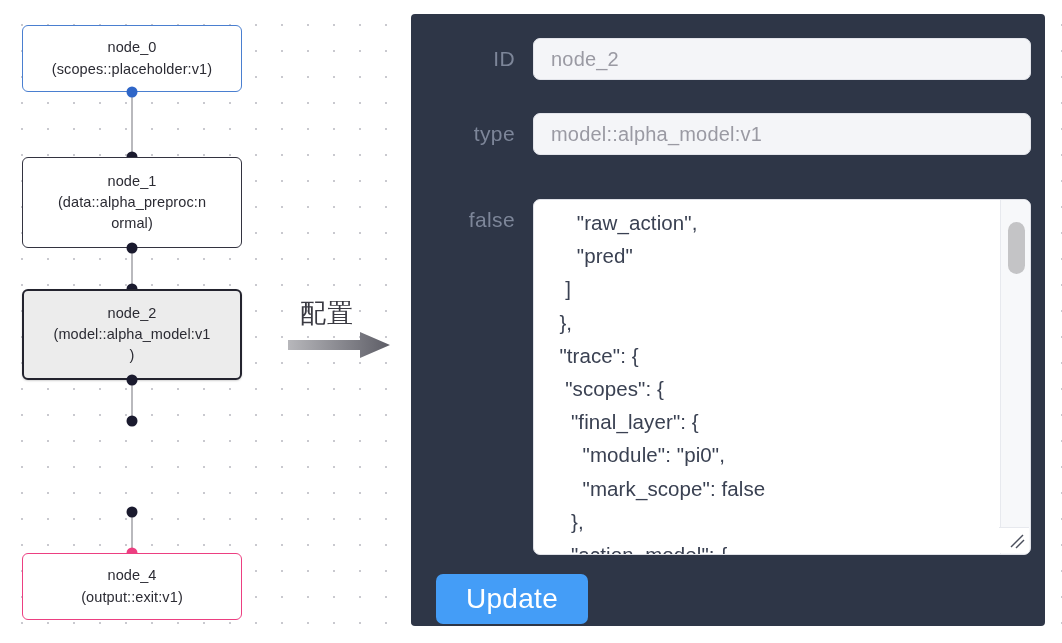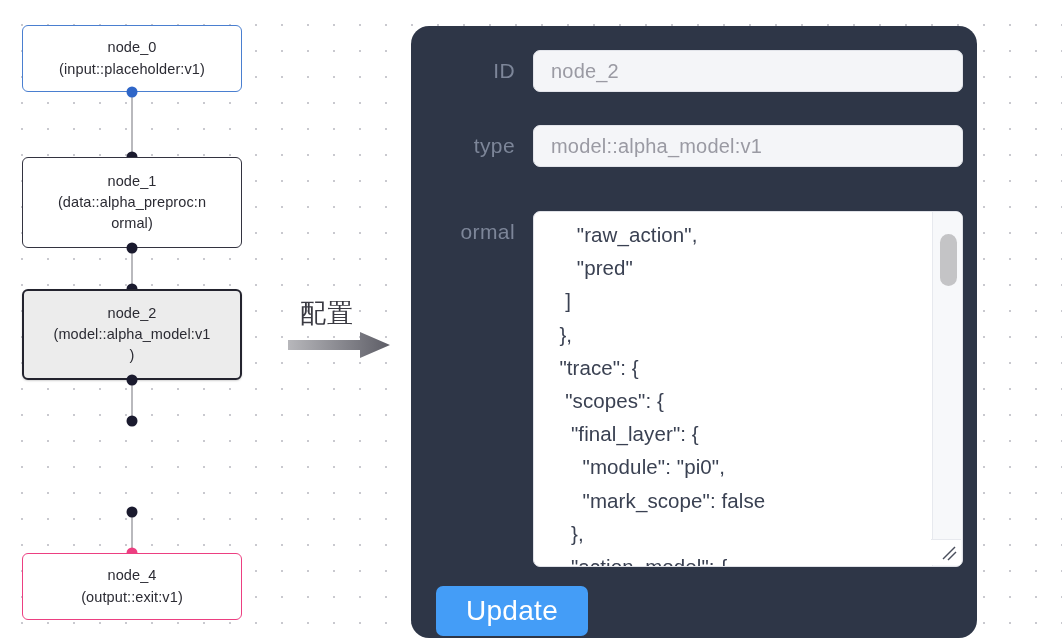--- a/index.html
+++ b/index.html
@@ -76,24 +76,24 @@
     font-size: 26px;
     color: #3a3a42;
     letter-spacing: 1px;
     white-space: nowrap;
   }
   #arrow-shape { position: absolute; left: 0; top: 36px; }
 
   
   #panel {
     position: absolute;
-    left: 411px; top: 26px;
-    width: 566px; height: 612px;
+    left: 411px; top: 14px;
+    width: 634px; height: 612px;
     background: #2e3647;
-    border-radius: 18px;
+    border-radius: 4px;
     overflow: hidden;
   }
 
   .field-row {
     position: absolute;
     left: 0;
     width: 100%;
     display: flex;
     align-items: flex-start;
   }
@@ -198,21 +198,21 @@
 
   <div id="graph">
 
     <div class="edge-line" style="left:131px; top:92px; height:66px;"></div>
     <div class="edge-line" style="left:131px; top:248px; height:42px;"></div>
     <div class="edge-line" style="left:131px; top:380px; height:42px;"></div>
     <div class="edge-line" style="left:131px; top:512px; height:42px;"></div>
 
     <div class="node input-node" style="left:22px; top:25px; width:220px; height:67px;">
       <span class="nlabel">node_0
-(input::placeholder:v1)</span>
+(scopes::placeholder:v1)</span>
     </div>
     <div class="port blue" style="left:132px; top:92px;"></div>
 
     <div class="port" style="left:132px; top:157px;"></div>
     <div class="node" style="left:22px; top:157px; width:220px; height:91px;">
       <span class="nlabel">node_1
 (data::alpha_preproc:n
 ormal)</span>
     </div>
     <div class="port" style="left:132px; top:248px;"></div>
@@ -256,21 +256,21 @@
       <div class="field-label">ID</div>
       <div class="text-input">node_2</div>
     </div>
 
     <div class="field-row" style="top:99px;">
       <div class="field-label">type</div>
       <div class="text-input">model::alpha_model:v1</div>
     </div>
 
     <div class="field-row" id="config-row">
-      <div class="field-label top-align">ormal</div>
+      <div class="field-label top-align">false</div>
       <div id="config-wrap">
         <div id="config-text">      "raw_action",
       "pred"
     ]
    },
    "trace": {
     "scopes": {
      "final_layer": {
        "module": "pi0",
        "mark_scope": false

